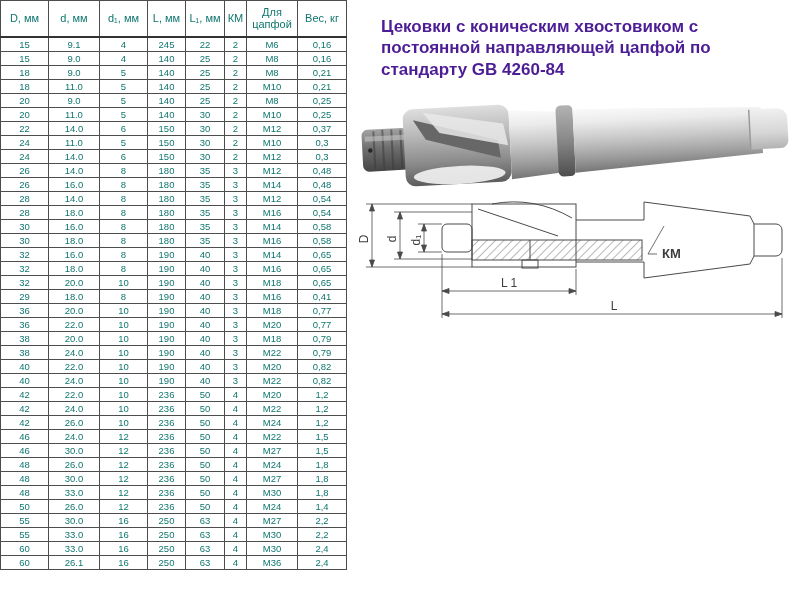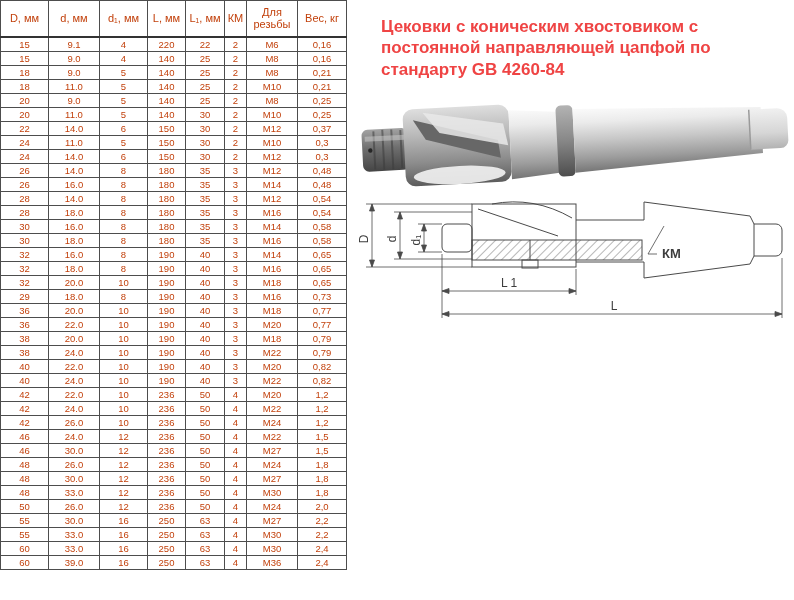--- a/index.html
+++ b/index.html
@@ -11,21 +11,21 @@
     overflow: hidden;
     font-family: "Liberation Sans", sans-serif;
   }
 
   
   .spec-table {
     position: absolute; left: 0; top: 0;
     width: 346px;
     border-collapse: collapse;
     table-layout: fixed;
-    color: #c2410c;
+    color: #0f766e;
   }
   .spec-table th, .spec-table td {
     border: 1px solid #4d4d4d;
     text-align: center;
     vertical-align: middle;
     overflow: hidden;
     white-space: nowrap;
   }
   .spec-table thead th {
     height: 36px;
@@ -51,21 +51,21 @@
   .spec-table col.c7 { width: 51px; }
   .spec-table col.c8 { width: 49px; }
 
   
   .product-title {
     position: absolute; left: 381px; top: 16px;
     width: 372px;
     font-size: 17px;
     font-weight: bold;
     line-height: 1.26;
-    color: #ef4444;
+    color: #4c1d95;
   }
   .product-photo {
     position: absolute; left: 352px; top: 80px;
     width: 440px; height: 118px;
   }
   .dimension-diagram {
     position: absolute; left: 346px; top: 194px;
     width: 448px; height: 132px;
   }
   .dimension-diagram text {
@@ -90,30 +90,30 @@
         <col class="c8">
     </colgroup>
     <thead>
       <tr>
         <th>D, мм</th>
         <th>d, мм</th>
         <th>d₁, мм</th>
         <th>L, мм</th>
         <th>L₁, мм</th>
         <th>КМ</th>
-        <th>Для резьбы</th>
+        <th>Для цапфой</th>
         <th>Вес, кг</th>
       </tr>
     </thead>
     <tbody>
         <tr>
           <td>15</td>
           <td>9.1</td>
           <td>4</td>
-          <td>220</td>
+          <td>245</td>
           <td>22</td>
           <td>2</td>
           <td>М6</td>
           <td>0,16</td>
         </tr>
         <tr>
           <td>15</td>
           <td>9.0</td>
           <td>4</td>
           <td>140</td>
@@ -283,21 +283,21 @@
           <td>0,65</td>
         </tr>
         <tr>
           <td>29</td>
           <td>18.0</td>
           <td>8</td>
           <td>190</td>
           <td>40</td>
           <td>3</td>
           <td>М16</td>
-          <td>0,73</td>
+          <td>0,41</td>
         </tr>
         <tr>
           <td>36</td>
           <td>20.0</td>
           <td>10</td>
           <td>190</td>
           <td>40</td>
           <td>3</td>
           <td>М18</td>
           <td>0,77</td>
@@ -433,21 +433,21 @@
           <td>1,8</td>
         </tr>
         <tr>
           <td>50</td>
           <td>26.0</td>
           <td>12</td>
           <td>236</td>
           <td>50</td>
           <td>4</td>
           <td>М24</td>
-          <td>2,0</td>
+          <td>1,4</td>
         </tr>
         <tr>
           <td>55</td>
           <td>30.0</td>
           <td>16</td>
           <td>250</td>
           <td>63</td>
           <td>4</td>
           <td>М27</td>
           <td>2,2</td>
@@ -467,21 +467,21 @@
           <td>33.0</td>
           <td>16</td>
           <td>250</td>
           <td>63</td>
           <td>4</td>
           <td>М30</td>
           <td>2,4</td>
         </tr>
         <tr>
           <td>60</td>
-          <td>39.0</td>
+          <td>26.1</td>
           <td>16</td>
           <td>250</td>
           <td>63</td>
           <td>4</td>
           <td>М36</td>
           <td>2,4</td>
         </tr>
       </tbody>
   </table>
 

